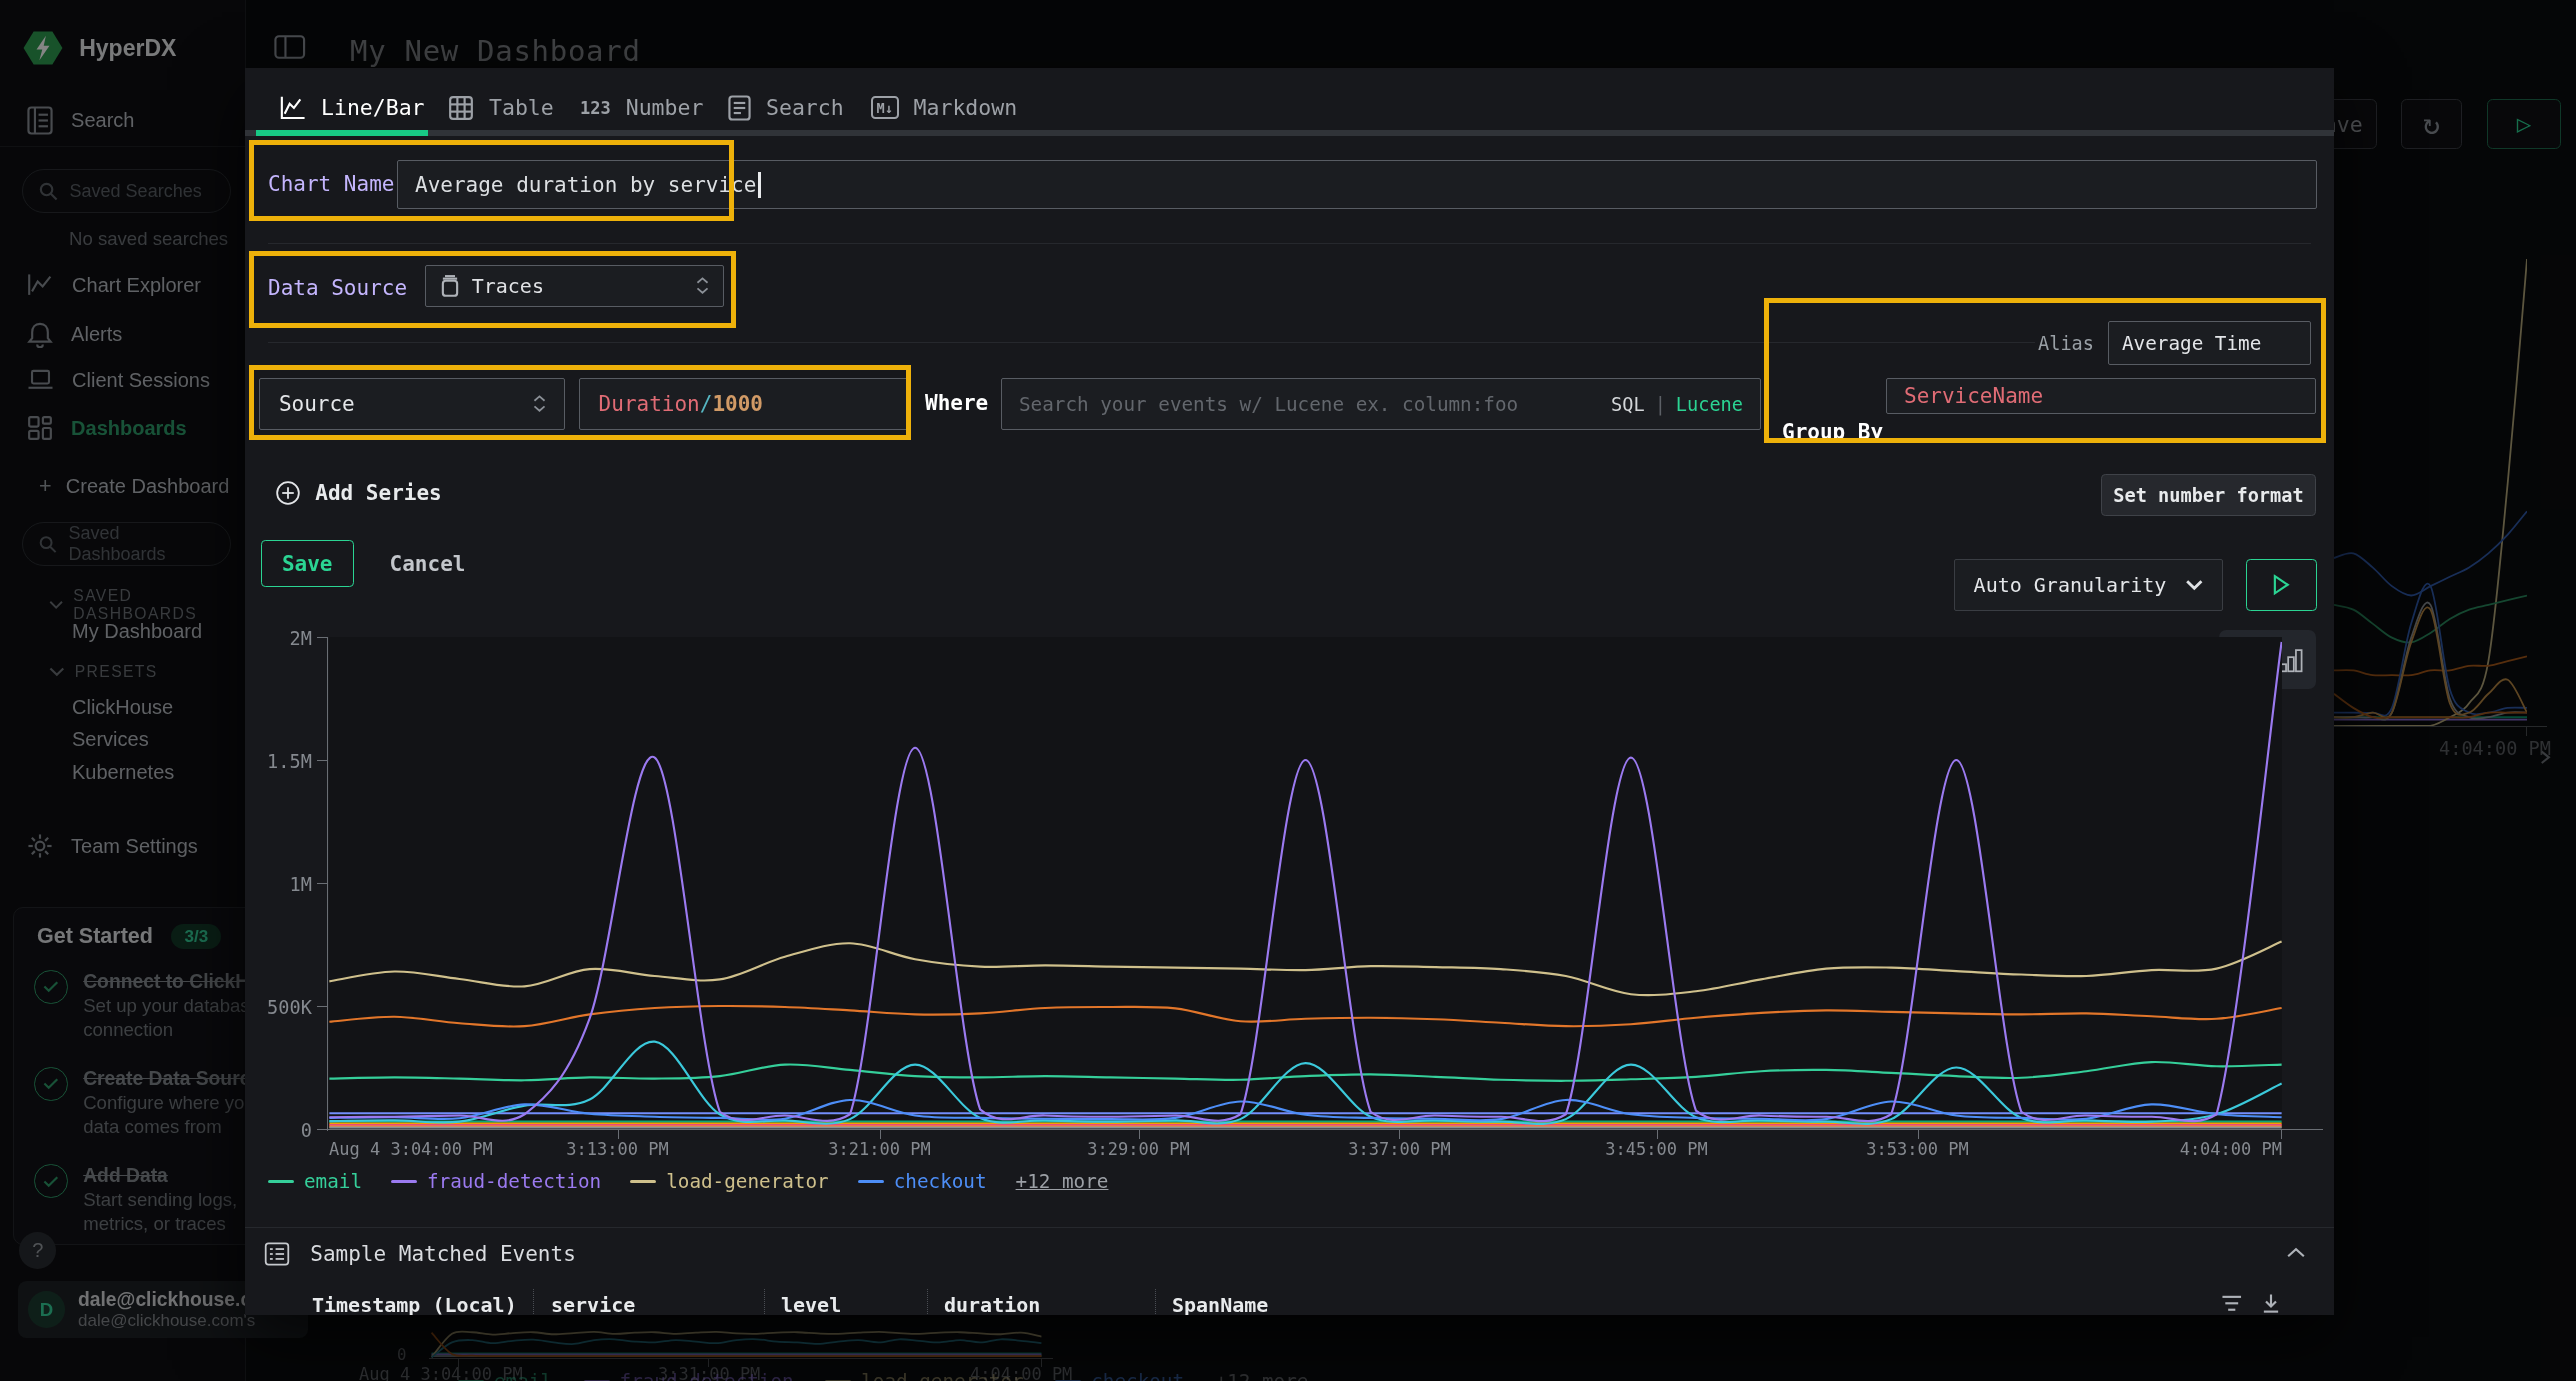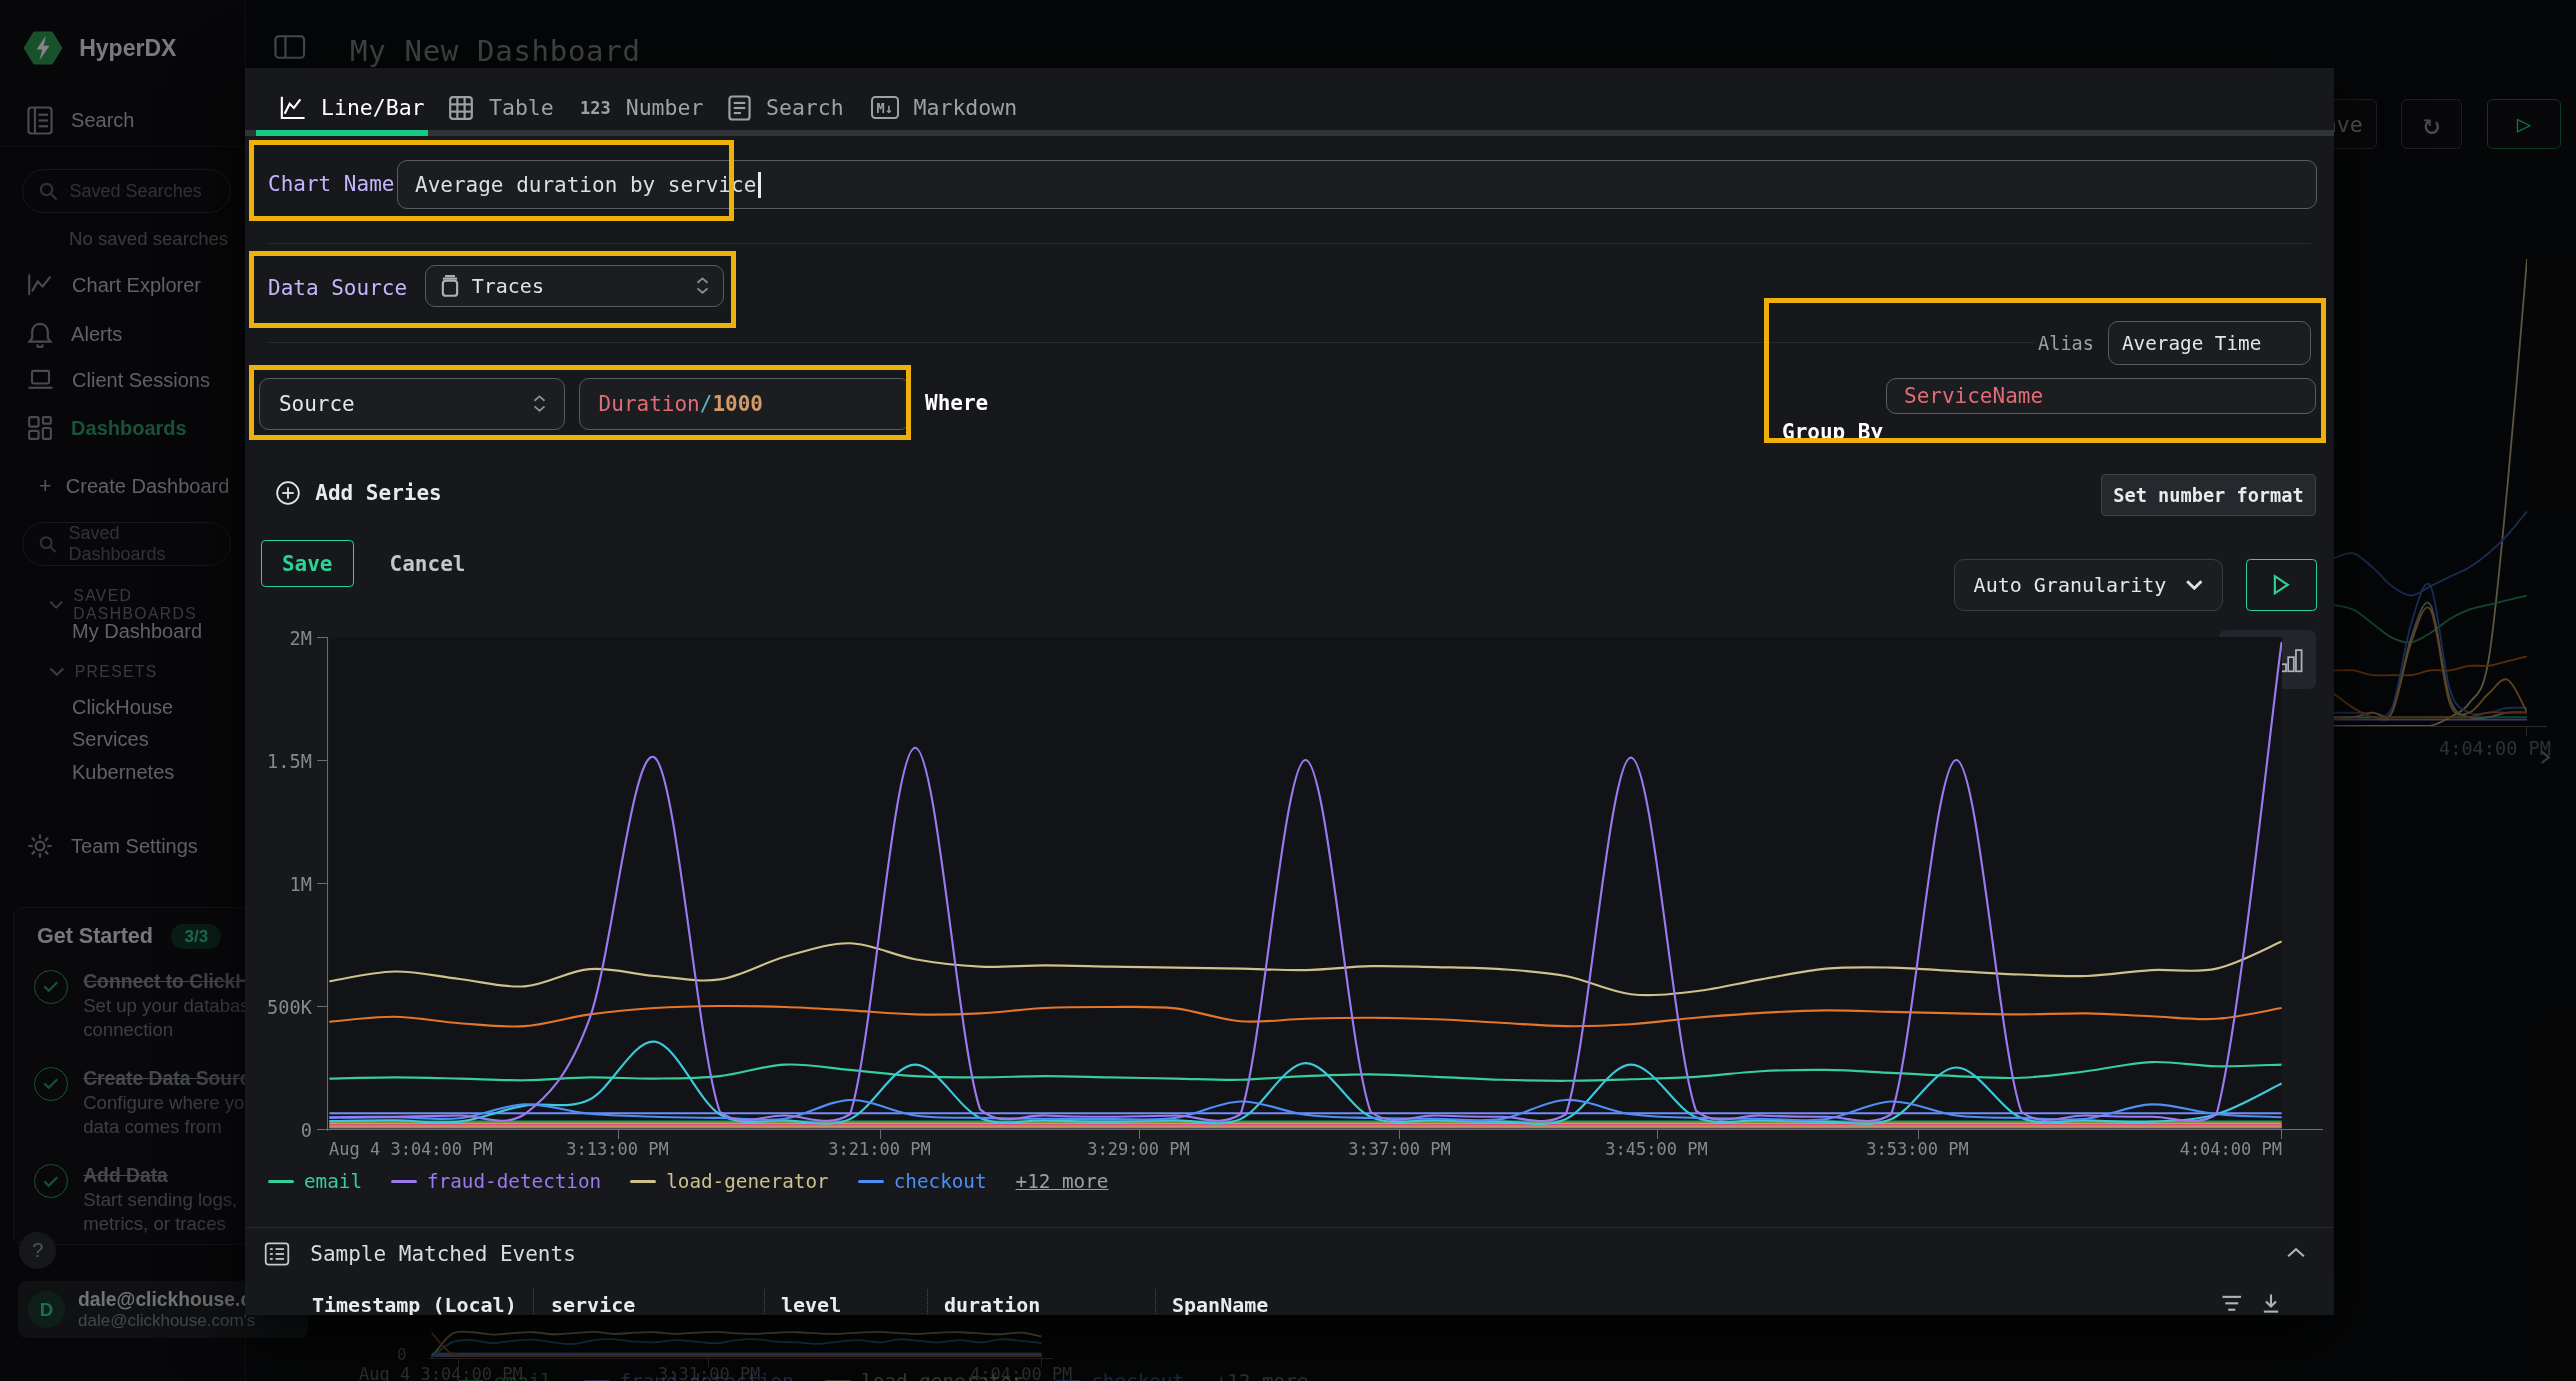--- a/index.html
+++ b/index.html
@@ -40,21 +40,21 @@
   .bg-lbl{position:absolute;color:#595c61;font-size:17px;}
 
   
   #modal{position:absolute;left:245px;top:68px;width:2089px;height:1247px;background:#17181c;z-index:5;
      box-shadow:0 21.5px 64px rgba(0,0,0,.7);overflow:hidden;}
   .tab{position:absolute;top:21.5px;display:flex;align-items:center;gap:15px;font-size:21.5px;color:#9da1a7;height:36px;}
   .tab.active{color:#ffffff;}
   #tab-underline-track{position:absolute;left:0;top:62px;width:2089px;height:5.7px;background:#303338;}
   #tab-underline{position:absolute;left:10.7px;top:62px;width:172px;height:5.7px;background:#18c985;}
   .field-label{font-size:21px;color:#c4b5fd;}
-  .input-box{border:0.7px solid #585c63;border-radius:10px;background:#1b1d21;box-sizing:border-box;display:flex;align-items:center;}
+  .input-box{border:0.7px solid #585c63;border-radius:2px;background:#1b1d21;box-sizing:border-box;display:flex;align-items:center;}
   .hl{position:absolute;border:5.7px solid #eeb10a;box-sizing:border-box;z-index:10;pointer-events:none;}
   .divider{position:absolute;height:1.4px;background:#26282d;}
   .caret{display:inline-block;width:2.1px;height:26px;background:#e8eaec;margin-left:2.1px;vertical-align:middle;}
   .updown{display:flex;flex-direction:column;gap:2.9px;margin-left:auto;color:#8b9097;}
   .btn{display:flex;align-items:center;justify-content:center;box-sizing:border-box;border-radius:4.3px;}
   .tick{position:absolute;background:#6a6e74;}
   .y-lbl{position:absolute;width:64px;text-align:right;color:#85898f;font-size:18.6px;}
   .x-lbl{position:absolute;color:#85898f;font-size:17px;top:1071px;}
   .legend-item{display:flex;align-items:center;gap:10px;font-size:19.3px;}
   .legend-dash{width:26px;height:3.6px;border-radius:2.1px;}
@@ -384,20 +384,28 @@
           <path d="M2,2 L9,8 L16,2" fill="none" stroke="currentColor" stroke-width="2.5"></path>
         </svg>
     </span>
   </div>
   <div class="abs input-box" style="left:334px;top:310px;width:331px;height:52px;padding:0 18.6px;font-size:21px;">
     <span style="color:#e06c75;">Duration</span>
       <span style="color:#56b6c2;">/</span>
       <span style="color:#d19a66;font-weight:bold;">1000</span>
   </div>
   <div class="abs" style="left:680px;top:323px;font-size:21px;font-weight:bold;color:#ffffff;">Where</div>
+  <div class="abs input-box" style="left:756px;top:310px;width:760px;height:52px;padding:0 17px;">
+    <span style="font-size:19.3px;color:#63676d;">Search your events w/ Lucene ex. column:foo</span>
+    <span style="margin-left:auto;font-size:18.6px;display:flex;gap:10px;align-items:center;">
+      <span style="color:#d4d7da;">SQL</span>
+      <span style="color:#5c6066;">|</span>
+      <span style="color:#2bd493;">Lucene</span>
+    </span>
+  </div>
   <div class="hl" style="left:4.3px;top:297px;width:662px;height:75px;"></div>
 
   <div class="abs" style="left:1792px;top:265px;width:57px;text-align:right;font-size:18.6px;color:#9aa0a6;">Alias</div>
   <div class="abs input-box" style="left:1863px;top:253px;width:203px;height:44px;padding:0 13px;">
     <span style="font-size:19.3px;color:#e4e6e9;">Average Time</span>
   </div>
   <div class="abs" style="left:1537px;top:324px;font-size:21px;font-weight:bold;color:#ffffff;margin-top:28px;">Group By</div>
   <div class="abs input-box" style="left:1641px;top:310px;width:430px;height:36px;padding:0 17px;">
     <span style="font-size:21px;color:#e06c75;">ServiceName</span>
   </div>

